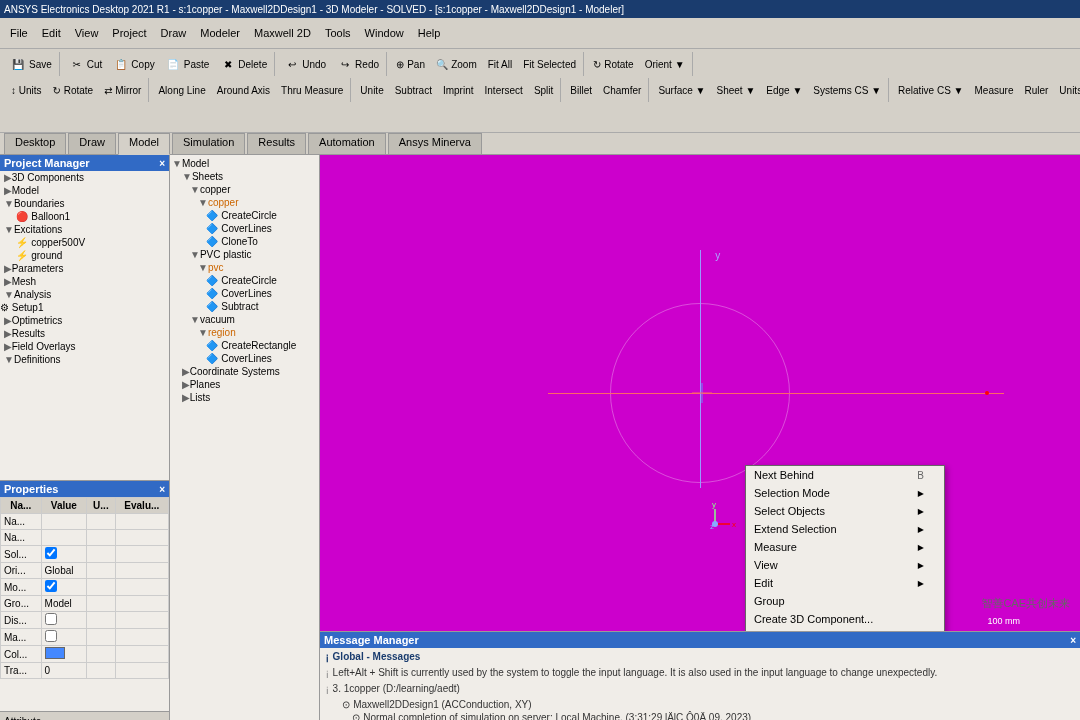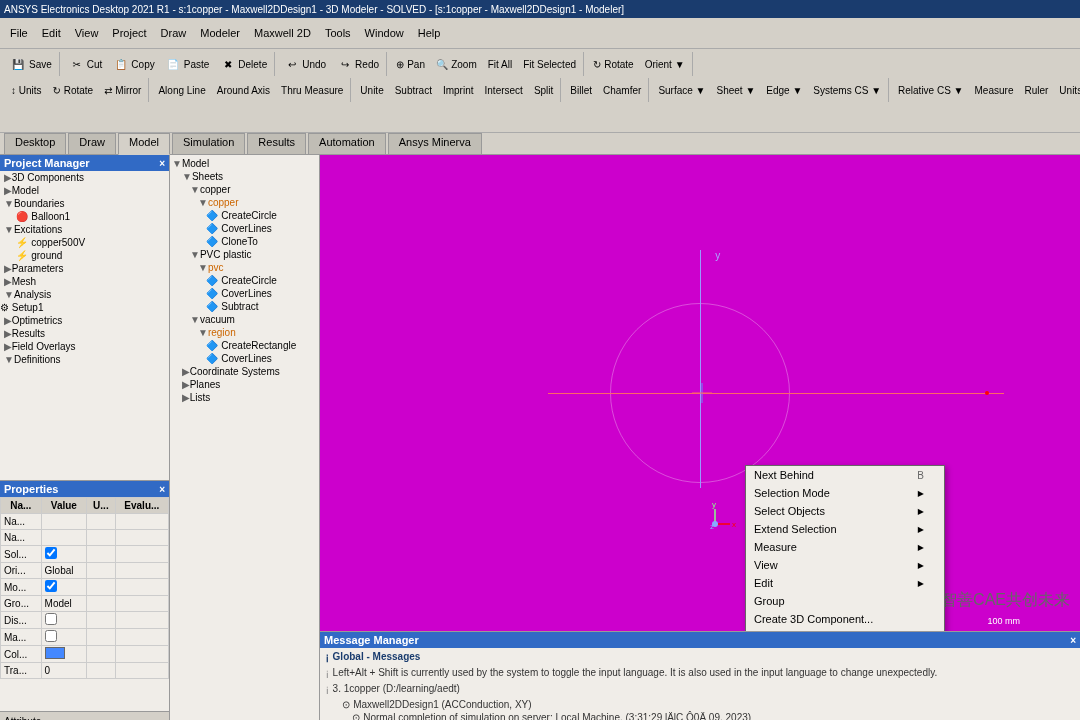--- a/index.html
+++ b/index.html
@@ -567,21 +567,21 @@
         <div class="ctx-item">
           <span>Create 3D Component...</span>
         </div>
         <div class="ctx-item">
           
         </div>
 
       </div>
 
       <div style="position:absolute;bottom:20px;right:10px;display:flex;align-items:center;gap:4px;">
-        <span style="color:#666;font-size:16px;">智善CAE共创未来</span>
+        <span style="color:#666;font-size:11px;">智善CAE共创未来</span>
       </div>
     </div>
 
     <div id="message-manager">
       <div class="panel-title">
         <span>Message Manager</span>
         <span class="panel-close">×</span>
       </div>
       <div style="overflow-y:auto; height:calc(100% - 20px); padding:2px;">
         <div class="msg-item blue">

